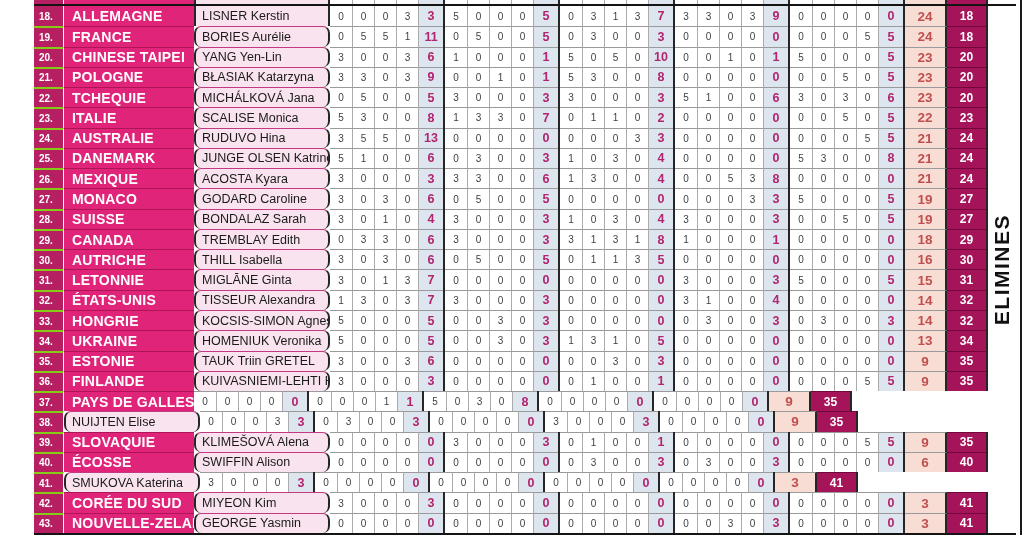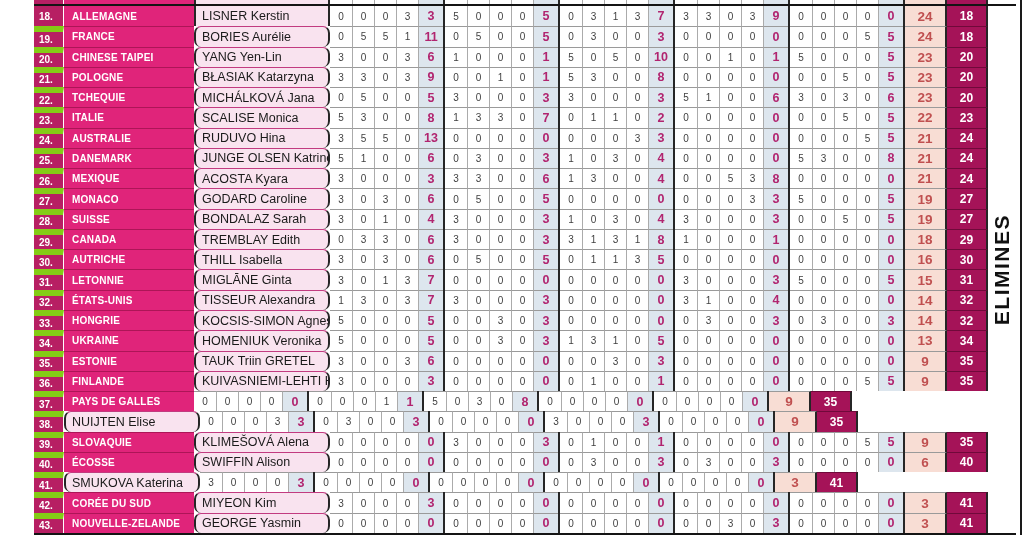--- a/index.html
+++ b/index.html
@@ -3,35 +3,35 @@
 <meta charset="utf-8">
 <style>
   html,body{margin:0;padding:0;background:#fff;}
   body{width:1024px;height:535px;overflow:hidden;font-family:"Liberation Sans",sans-serif;}
   .sheet{position:relative;width:1024px;height:535px;background:#fff;}
   .tbl{position:absolute;left:0;top:0;width:982px;height:535px;display:flex;flex-direction:column;margin-left:34px;}
   .row{flex:1;display:flex;min-height:0;}
   .row.sliver{flex:0 0 4px;border-bottom:2px solid #141414;}
   .c{box-sizing:border-box;display:flex;align-items:center;overflow:hidden;white-space:nowrap;}
   .rank{width:30px;background:#b71f63;color:#fff;font-size:10px;font-weight:bold;padding-left:5px;border-right:1px solid #fff;}
-  .country{width:130px;background:#e0247a;color:#fff;font-size:10px;font-weight:bold;padding-left:8px;letter-spacing:.2px;}
+  .country{width:130px;background:#e0247a;color:#fff;font-size:14px;font-weight:bold;padding-left:8px;letter-spacing:.2px;}
   .name{width:136px;background:#f9e3ef;color:#1a1a1a;font-size:12.5px;padding-left:6px;border-left:2px solid #262626;border-right:2px solid #262626;}
   .grp{width:115px;display:flex;border-right:2px solid #262626;box-sizing:border-box;}
   .score{width:22px;background:#fff;color:#3f3f3f;font-size:10px;justify-content:center;}
   .score + .score{border-left:1px solid #ababab;}
   .sum{flex:1;background:#dde6ee;color:#b1246f;font-size:12.5px;font-weight:bold;justify-content:center;border-left:1px solid #ababab;}
   .total{width:42px;background:#f8ddd4;color:#c05050;font-size:13.5px;font-weight:bold;justify-content:center;border-right:2px solid #262626;}
   .place{width:41px;background:#a51358;color:#fff;font-size:12px;font-weight:bold;justify-content:center;border-right:2px solid #262626;}
   
   .tbl > .row:nth-child(n+3) .score,
   .tbl > .row:nth-child(n+3) .sum,
   .tbl > .row:nth-child(n+3) .total{border-top:1px solid #9a9a9a;}
   .tbl > .row:nth-child(n+3) .name{border-top:1px solid #c23b80;border-radius:7px;}
   .tbl > .row:nth-child(n+3) .country{border-top:1px solid #ad1557;}
-  .tbl > .row:nth-child(n+3) .rank{border-top:6px solid #84cc16;}
+  .tbl > .row:nth-child(n+3) .rank{border-top:2px solid #84cc16;}
   .tbl > .row:nth-child(n+3) .place{border-top:1px solid #70093a;}
   .tbl > .row:last-child .c, .tbl > .row:last-child .grp{border-bottom:0;}
   .tbl{border-bottom:2px solid #141414;box-sizing:border-box;}
   
   .gutter-line{position:absolute;left:1020px;top:0;width:2px;height:535px;background:#1a1a1a;}
   .elim{position:absolute;left:983px;top:203px;width:37px;height:134px;display:flex;align-items:center;justify-content:center;}
   .elim span{writing-mode:vertical-rl;transform:rotate(180deg);font-size:21px;font-weight:bold;color:#111;letter-spacing:1.5px;}
 </style>
 </head>
 <body>

